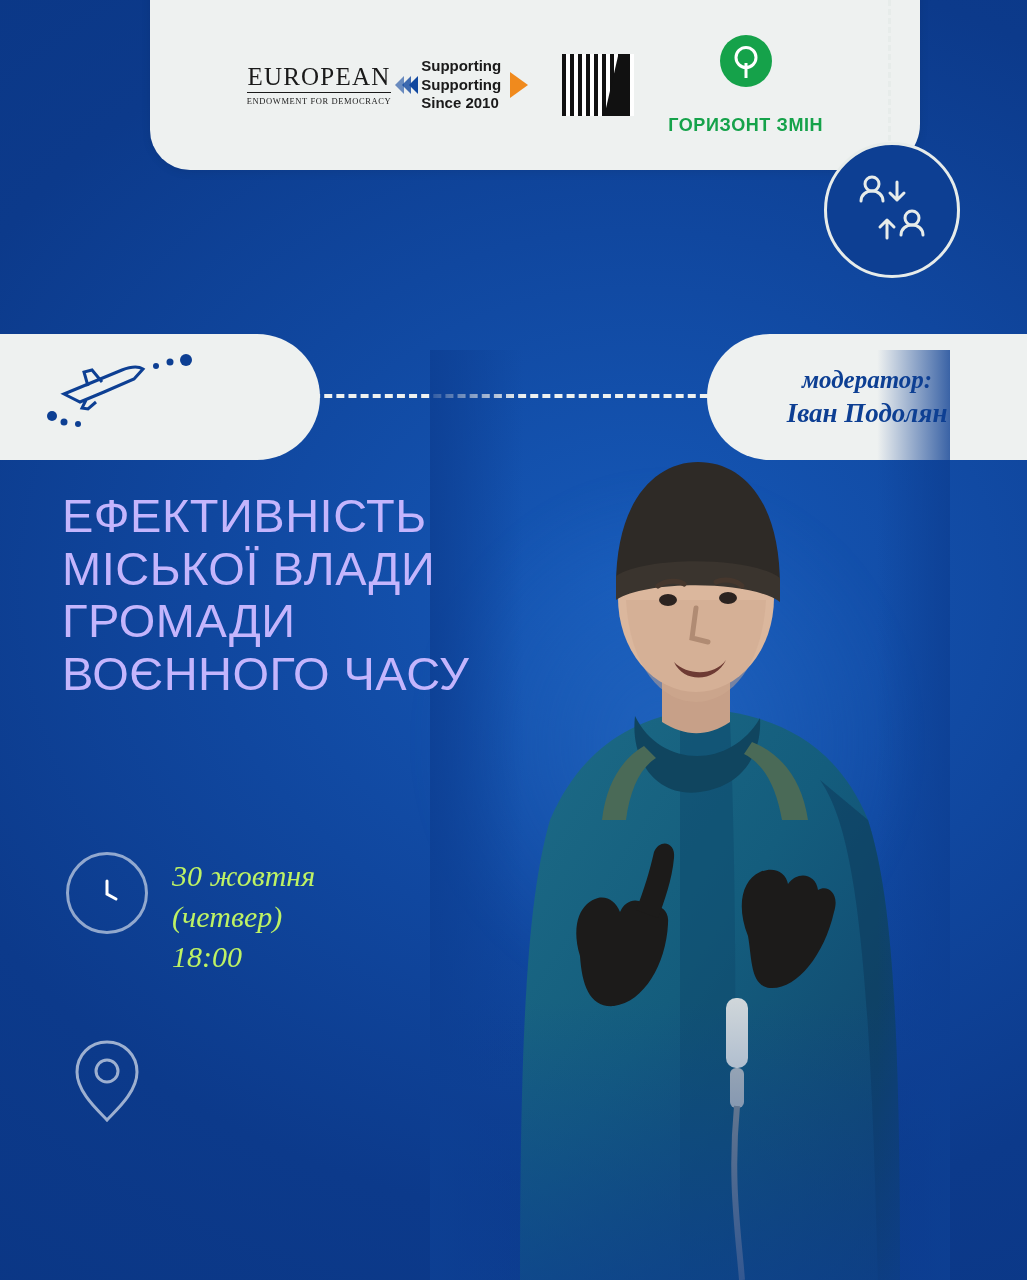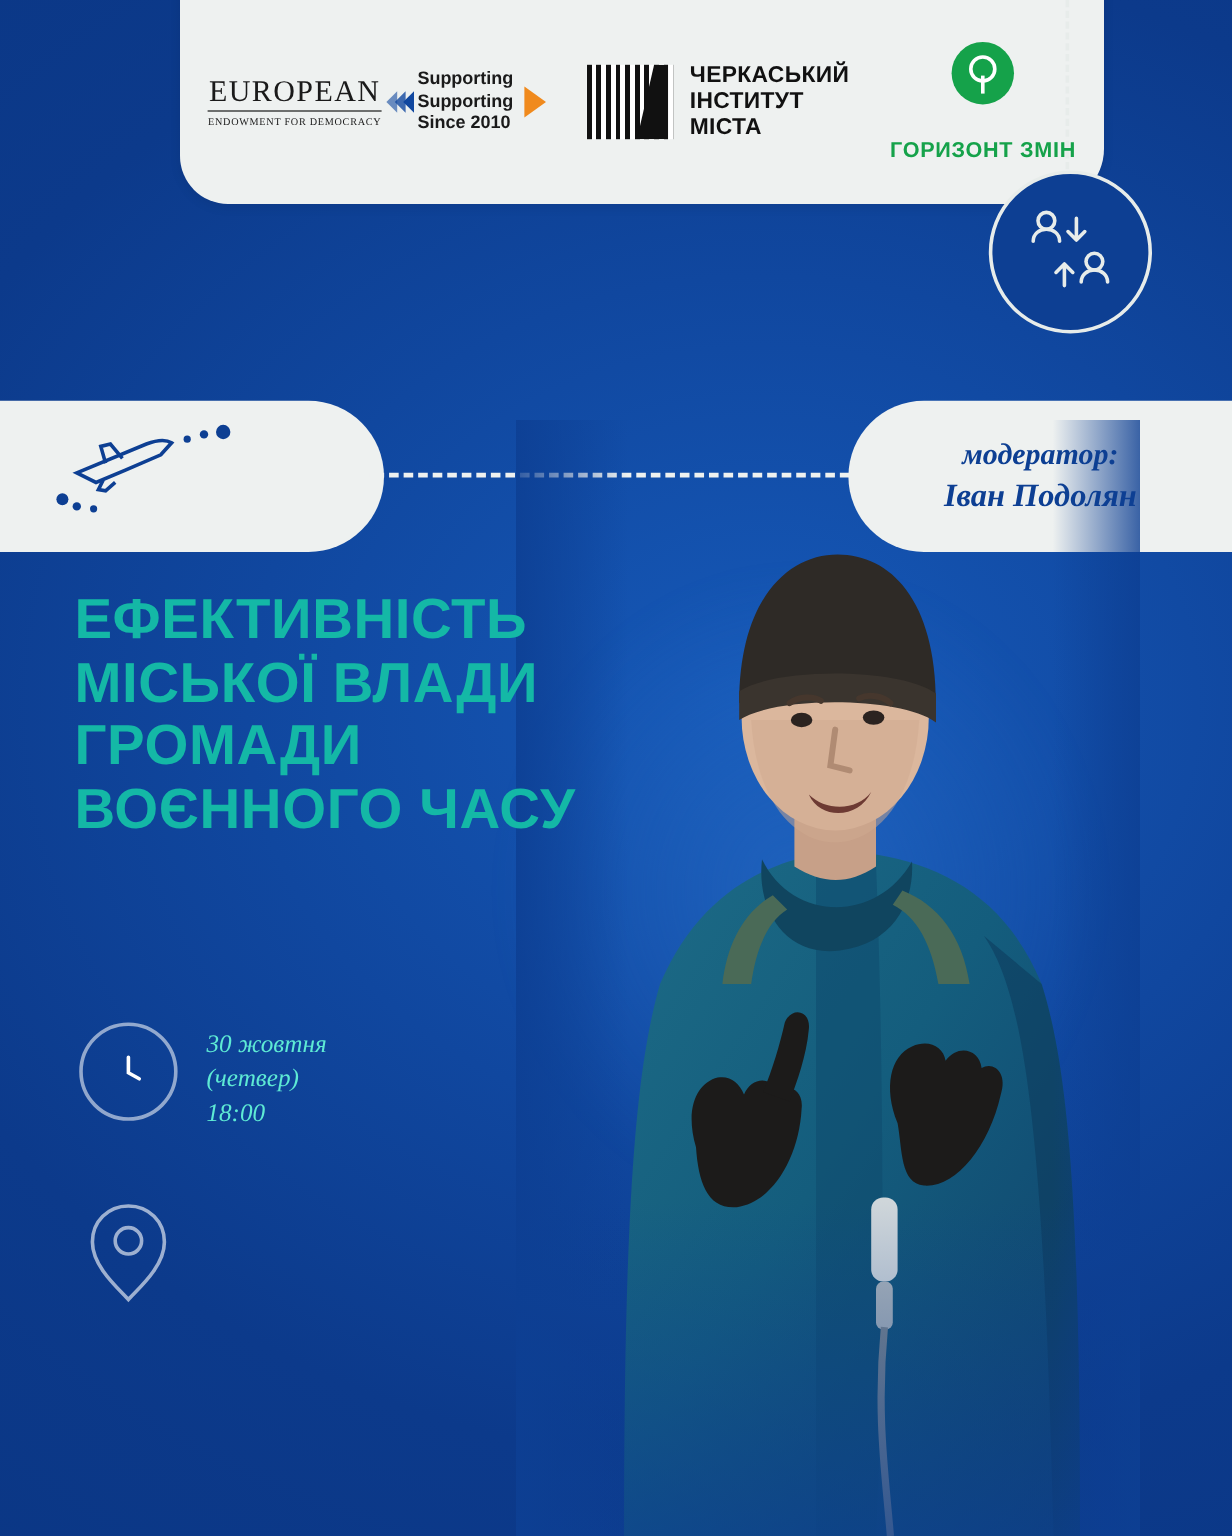--- a/index.html
+++ b/index.html
@@ -259,22 +259,22 @@
     width: 520px;
     height: 930px;
   }
 
   
   .headline {
     position: absolute;
     left: 62px;
     top: 490px;
     width: 430px;
-    color: #14b8a6;
-    font-weight: 700;
+    color: #c4b5fd;
+    font-weight: 400;
     font-size: 47px;
     line-height: 1.12;
     letter-spacing: 0.5px;
     text-transform: uppercase;
     z-index: 5;
   }
 
   
   .info {
     position: absolute;
@@ -296,23 +296,23 @@
     border: 3px solid rgba(255,255,255,0.55);
     display: flex;
     align-items: center;
     justify-content: center;
     box-sizing: border-box;
   }
   .info-icon.pin { border: none; }
   .info-text {
     font-family: "Liberation Serif", serif;
     font-style: italic;
-    font-size: 21px;
+    font-size: 30px;
     line-height: 1.35;
-    color: #5eead4;
+    color: #bef264;
     padding-top: 4px;
     white-space: pre-line;
   }
 </style>
 </head>
 <body>
 
 <div class="poster">
   <div class="bg-base"></div>
   <div class="bg-glow"></div>
@@ -336,25 +336,20 @@
             <div>Supporting</div>
             <div>Supporting</div>
             <div>Since 2010</div>
           </div>
           <div class="arrow-orange"></div>
         </div>
       </div>
 
       <div class="logo cim">
         <div class="cim-mark"></div>
-        <div class="cim-text">
-          <div>ЧЕРКАСЬКИЙ</div>
-          <div>ІНСТИТУТ</div>
-          <div>МІСТА</div>
-        </div>
       </div>
 
       <div class="logo hz">
         <div>
           <div class="hz-mark"></div>
           <div class="hz-text">ГОРИЗОНТ ЗМІН</div>
         </div>
       </div>
 
     </div>

